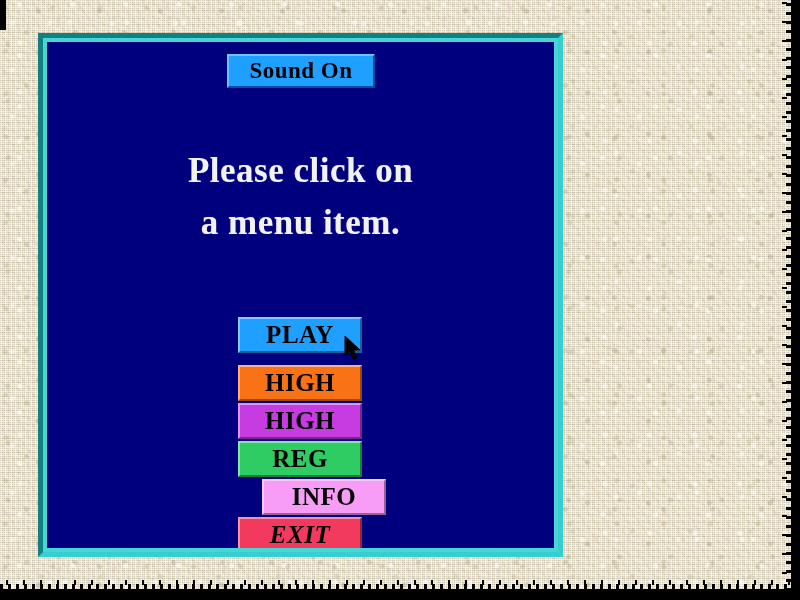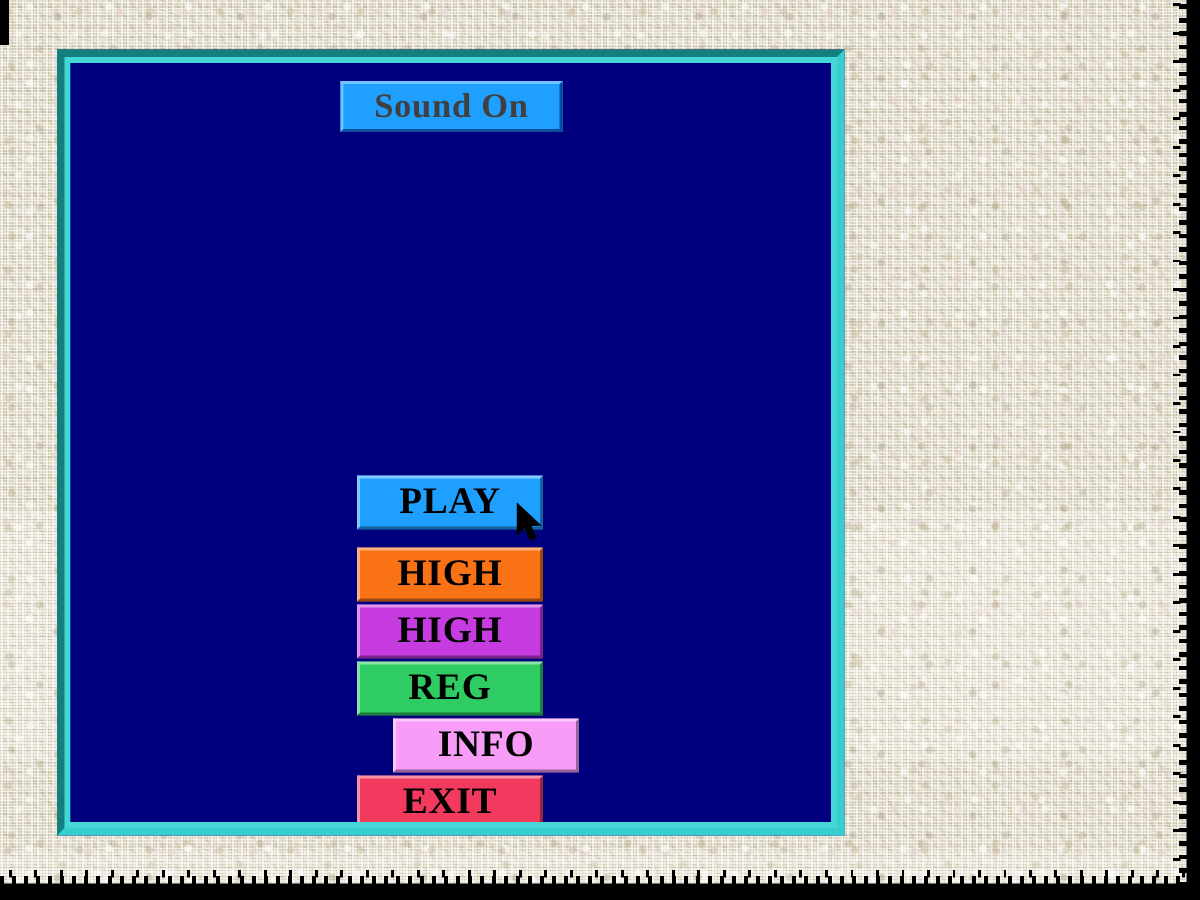--- a/index.html
+++ b/index.html
@@ -156,21 +156,21 @@
     left: 180px;
     top: 12px;
     width: 148px;
     height: 34px;
     background: #1f9fff;
     border-top: 2px solid #6dc4ff;
     border-left: 2px solid #6dc4ff;
     border-right: 2px solid #0a4f9e;
     border-bottom: 2px solid #0a4f9e;
     box-sizing: border-box;
-    color: #404040;
+    color: #000000;
     font-size: 23px;
     font-weight: bold;
     line-height: 30px;
     text-align: center;
     letter-spacing: .5px;
     cursor: pointer;
     user-select: none;
   }
 
   
@@ -208,21 +208,21 @@
     border-bottom: 2px solid rgba(0,0,0,.38);
     color: #000;
     font-size: 25px;
     font-weight: bold;
     line-height: 31px;
     text-align: center;
     letter-spacing: .5px;
     cursor: pointer;
     user-select: none;
   }
-  .menu-button:last-child { margin-bottom: 1px; }
+  .menu-button:last-child { margin-bottom: 1px; font-style: italic; }
 
   
   #mouse-cursor {
     position: absolute;
     left: 343px;
     top: 334px;
     width: 20px;
     height: 28px;
     pointer-events: none;
   }
@@ -237,20 +237,24 @@
 
   <div class="frame-edge" id="frame-topnick"></div>
   <div class="frame-edge" id="frame-right"></div>
   <div class="frame-edge" id="frame-bottom"></div>
 
   <div id="game-panel">
     <div id="panel-inner">
 
       <div id="sound-button">Sound On</div>
 
+      <div id="prompt-text">
+        <span class="line">Please click on</span>
+        <span class="line">a menu item.</span>
+      </div>
 
       <div id="menu-stack">
         <div class="menu-button" style="background-color: rgb(31, 159, 255);">PLAY</div>
         <div class="menu-button" style="background-color: #f97316; margin-top: 12px;">HIGH</div>
         <div class="menu-button" style="background-color: rgb(198, 60, 224);">HIGH</div>
         <div class="menu-button" style="background-color: rgb(46, 204, 98);">REG</div>
         <div class="menu-button" style="background-color: rgb(247, 156, 247); margin-left: 24px;">INFO</div>
         <div class="menu-button" style="background-color: rgb(242, 58, 94);">EXIT</div>
       </div>
 

